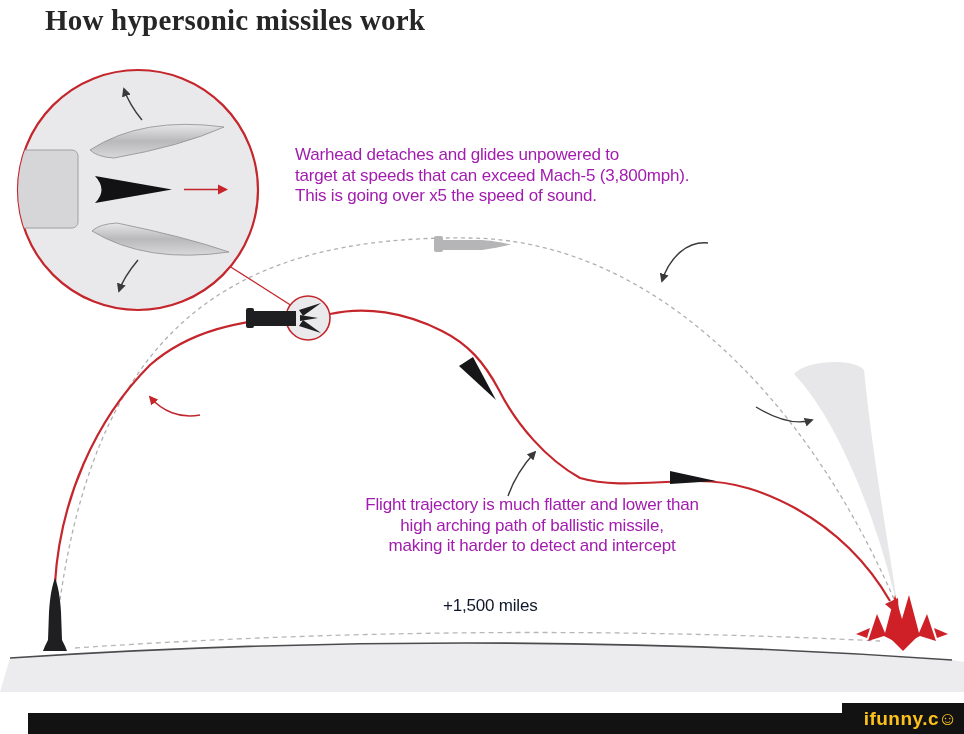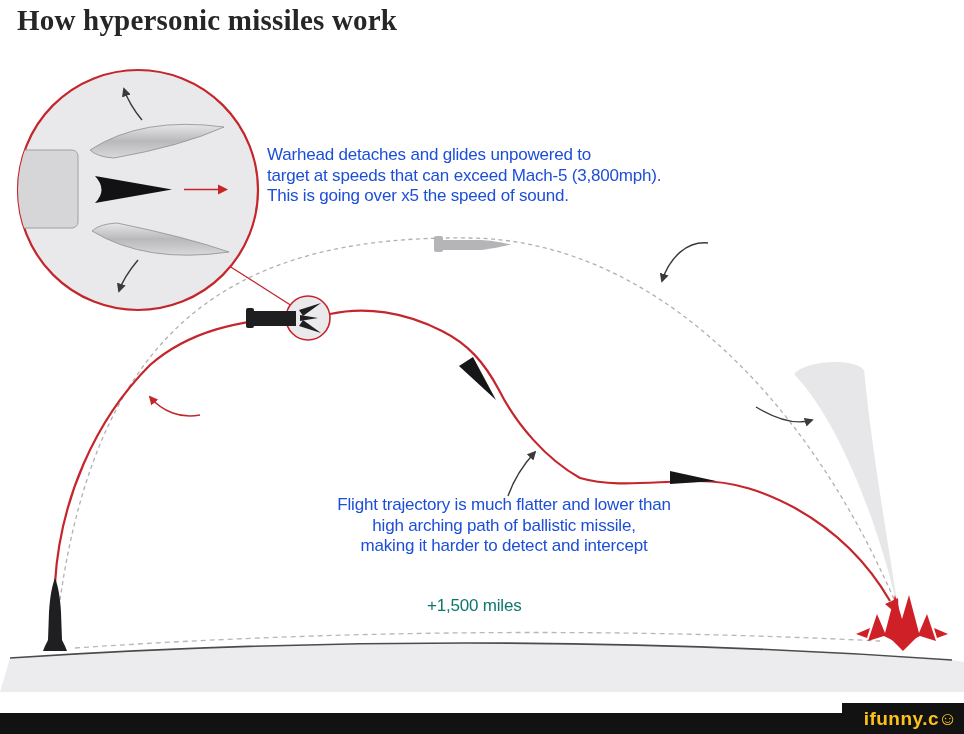--- a/index.html
+++ b/index.html
@@ -1,27 +1,27 @@
 <!DOCTYPE html>
 <html><head>
 <meta charset="utf-8">
 <style>
   html,body{margin:0;padding:0;background:#ffffff;}
   #page{position:relative;width:964px;height:734px;background:#ffffff;overflow:hidden;
         font-family:"Liberation Sans",sans-serif;}
-  .abs{position:absolute;}
+  .abs{position:absolute;margin-left:28px;}
   #title{left:17px;top:4px;font-family:"Liberation Serif","DejaVu Serif",serif;
          font-weight:bold;font-size:29px;color:#262626;letter-spacing:0.2px;}
-  .note{font-size:17px;line-height:1.22;color:#1d4ed8;letter-spacing:-0.2px;white-space:pre-line;}
+  .note{font-size:17px;line-height:1.22;color:#a21caf;letter-spacing:-0.2px;white-space:pre-line;}
   #warhead-note{left:267px;top:145px;width:440px;text-align:left;}
   #ballistic-label{left:713px;top:235px;width:210px;}
   #hypersonic-label{left:204px;top:401px;width:140px;color:#c0272d;}
   #detection-label{left:623px;top:395px;width:160px;}
   #trajectory-note{left:322px;top:495px;width:364px;text-align:center;}
-  #distance-label{left:427px;top:596px;width:140px;color:#0f766e;}
+  #distance-label{left:415px;top:596px;width:140px;color:#0f172a;}
   svg{position:absolute;left:0;top:0;}
   #footer-bar{left:0;top:713px;width:964px;height:21px;background:#121212;}
   #logo-plate{right:0;top:703px;width:122px;height:31px;background:#121212;
               display:flex;justify-content:flex-end;padding-right:6px;box-sizing:border-box;}
   #ifunny-logo{color:#fcc21b;font-weight:bold;font-size:19px;letter-spacing:0.5px;
                font-family:"Liberation Sans",sans-serif;display:flex;align-items:center;}
   #smiley{font-size:19px;line-height:1;margin-left:-1px;}
 </style>
 </head>
 <body>

